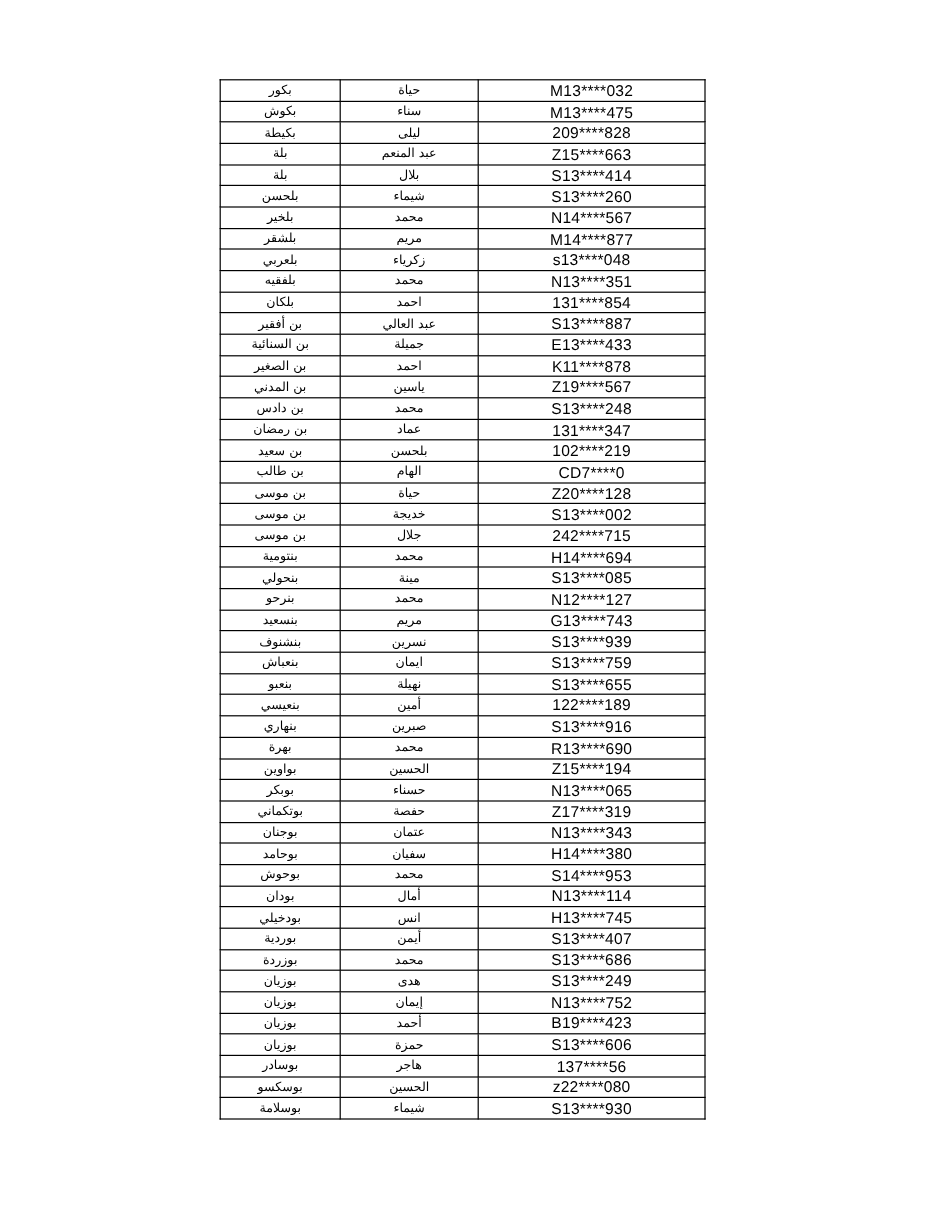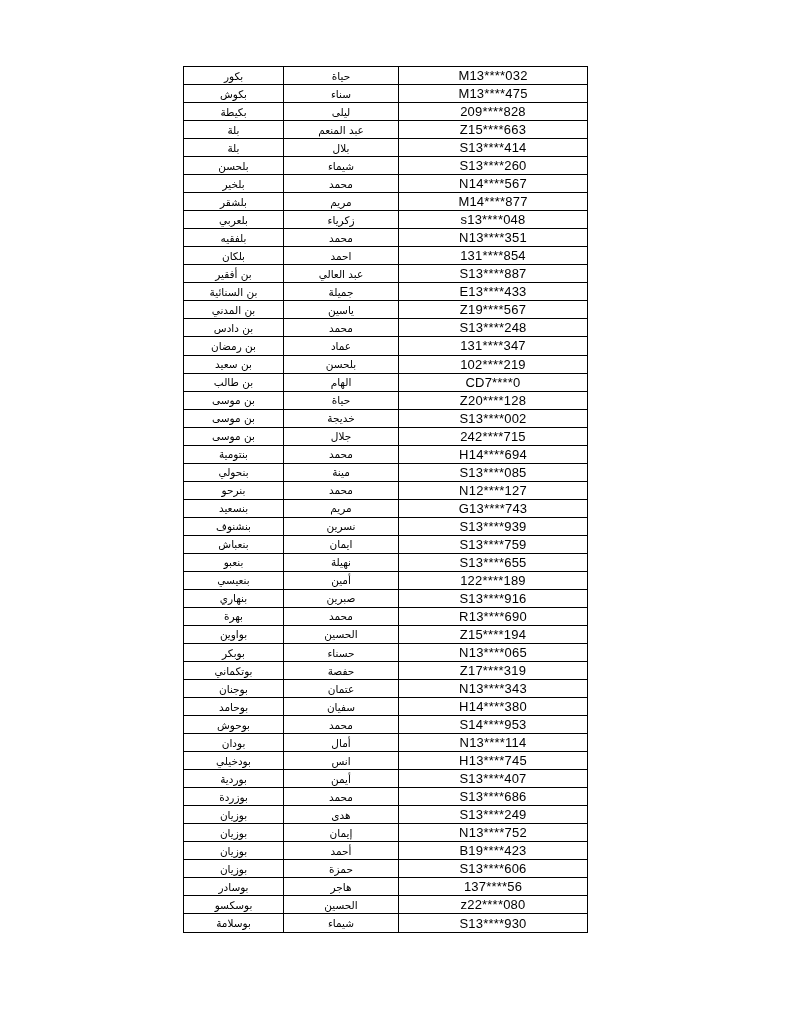--- a/index.html
+++ b/index.html
@@ -114,20 +114,25 @@
           <td class="ar">بن أفقير</td>
           <td class="ar">عبد العالي</td>
           <td class="id">S13****887</td>
         </tr>
         <tr>
           <td class="ar">بن السنائية</td>
           <td class="ar">جميلة</td>
           <td class="id">E13****433</td>
         </tr>
         <tr>
+          <td class="ar">بن الصغير</td>
+          <td class="ar">احمد</td>
+          <td class="id">K11****878</td>
+        </tr>
+        <tr>
           <td class="ar">بن المدني</td>
           <td class="ar">ياسين</td>
           <td class="id">Z19****567</td>
         </tr>
         <tr>
           <td class="ar">بن دادس</td>
           <td class="ar">محمد</td>
           <td class="id">S13****248</td>
         </tr>
         <tr>

